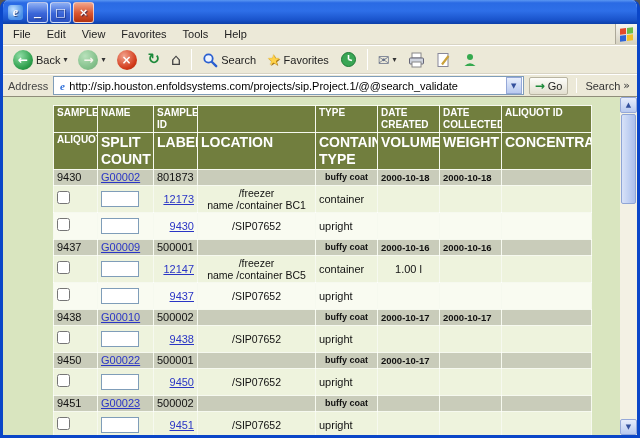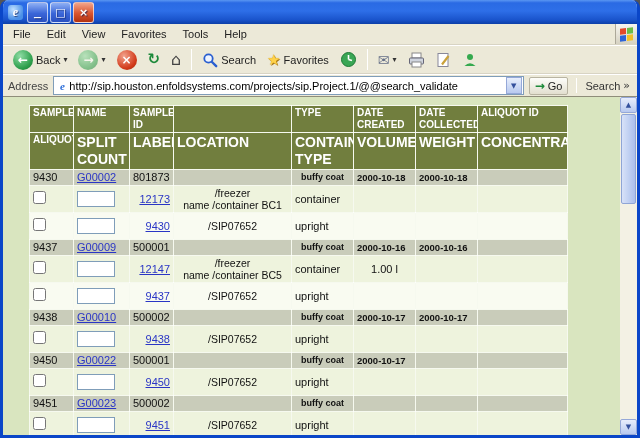--- a/index.html
+++ b/index.html
@@ -64,21 +64,21 @@
   .addr-input{flex:1;border:0;outline:0;font-size:11px;font-family:"Liberation Sans",sans-serif;color:#000;height:15px;padding:0;}
   .addr-drop{width:16px;height:17px;background:linear-gradient(#e8effc,#b8c9ef);border:1px solid #95a8d8;
     font-size:7px;color:#33509c;display:flex;align-items:center;justify-content:center;}
   .go-btn{display:flex;align-items:center;gap:3px;padding:1px 5px;border:1px solid #b8b4a2;border-radius:2px;
     background:linear-gradient(#fdfdfa,#e2dfcf);color:#222;}
   .go-arrow{color:#1d8a3a;font-weight:bold;font-size:12px;}
   .links-zone{display:flex;align-items:center;gap:3px;color:#333;padding-right:2px;}
 
   
   .content{position:relative;flex:1;overflow:hidden;background:var(--page-bg,#d9e5bf);}
-  .page{position:absolute;top:0;left:0;right:17px;bottom:0;overflow:hidden;background:var(--page-bg,#d9e5bf);}
+  .page{position:absolute;top:0;left:0;right:17px;bottom:0;overflow:hidden;background:var(--page-bg,#d9e5bf);padding-left:24px;}
 
   
   .scrollbar{position:absolute;top:0;right:0;bottom:0;width:17px;background:#f3f1e4;display:flex;flex-direction:column;}
   .sb-btn{flex:0 0 16px;background:linear-gradient(#e7edfc,#b8c9ef);border:1px solid #95a8d8;border-radius:2px;
     color:#33509c;font-size:7px;display:flex;align-items:center;justify-content:center;}
   .sb-thumb{flex:0 0 90px;margin:1px 1px;background:linear-gradient(90deg,#d8e2f8,#aabfec);
     border:1px solid #8fa5d6;border-radius:2px;}
   .sb-track{flex:1;}
 
   

